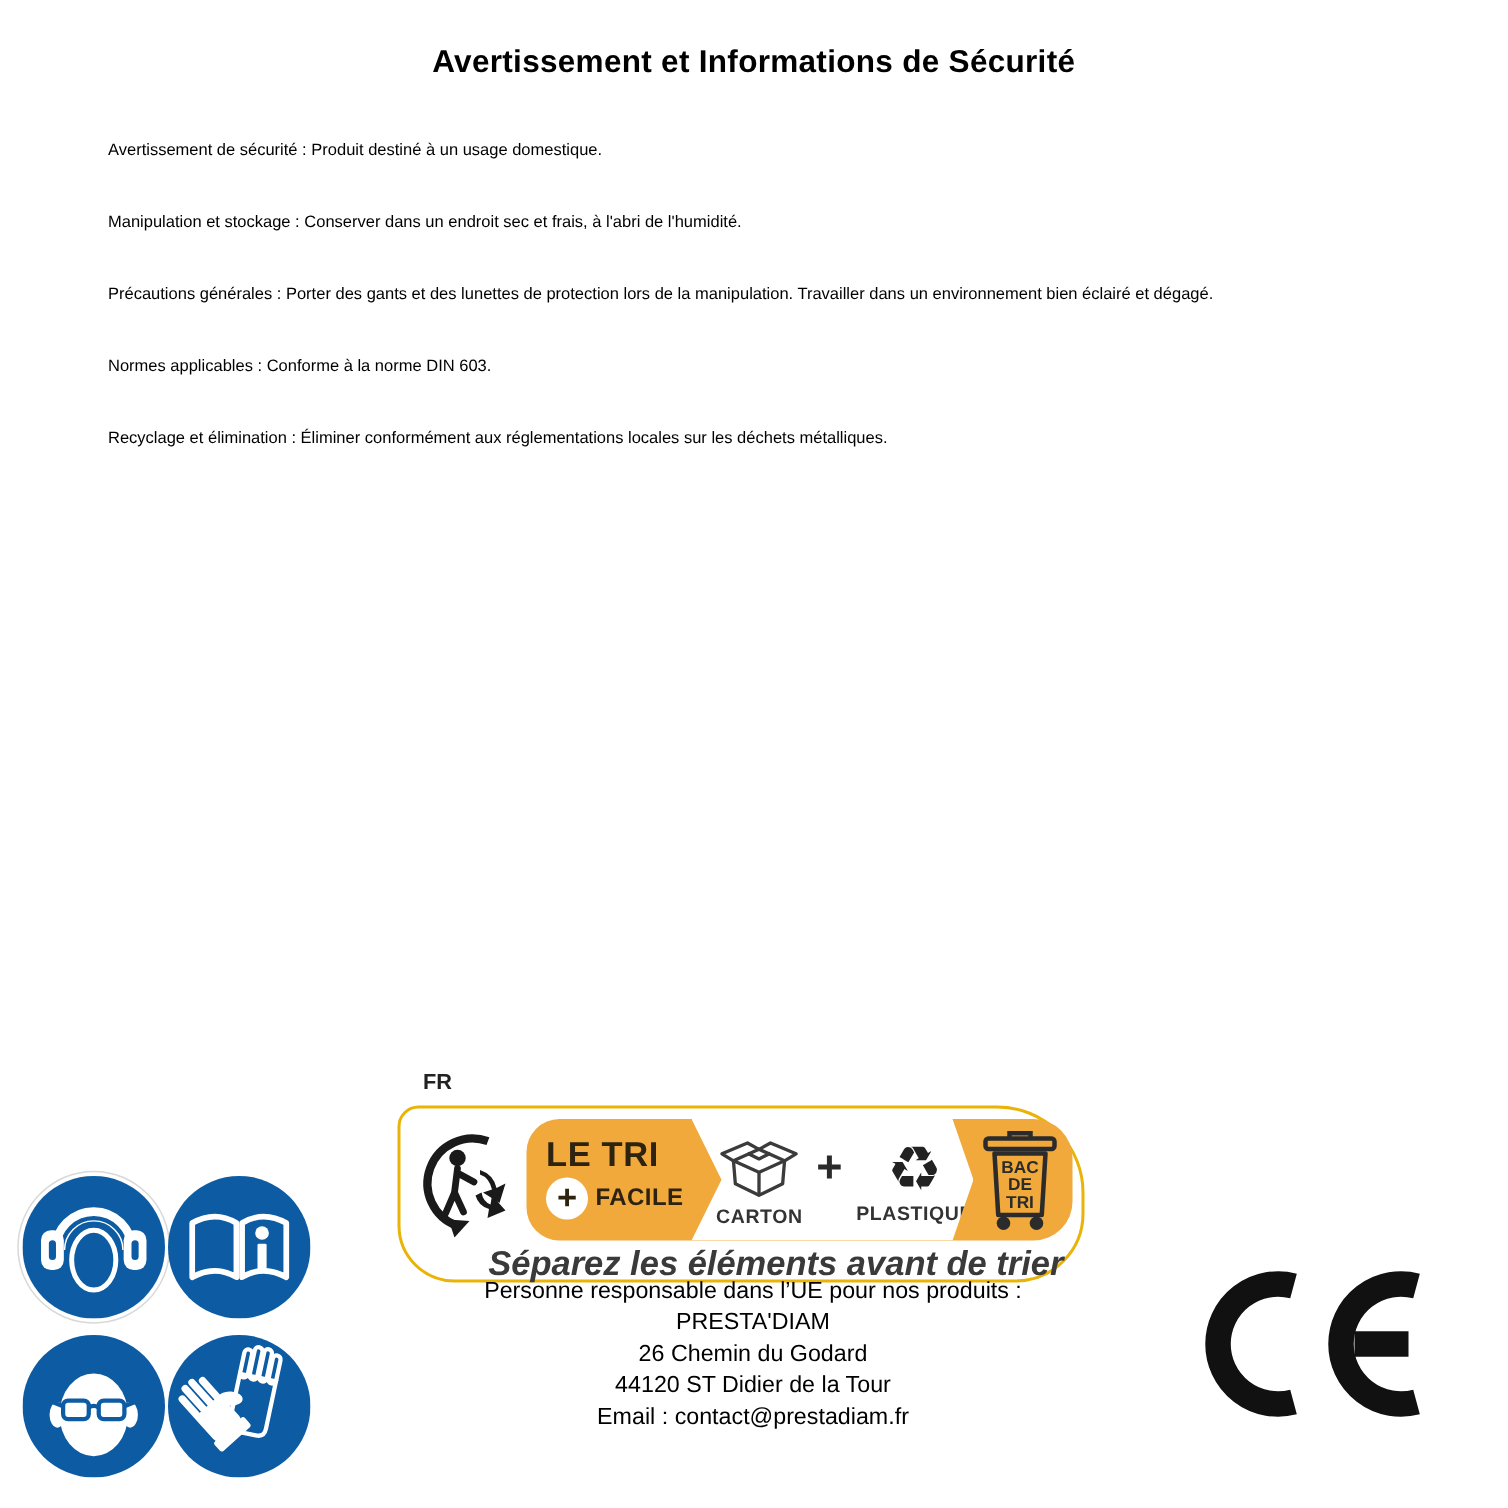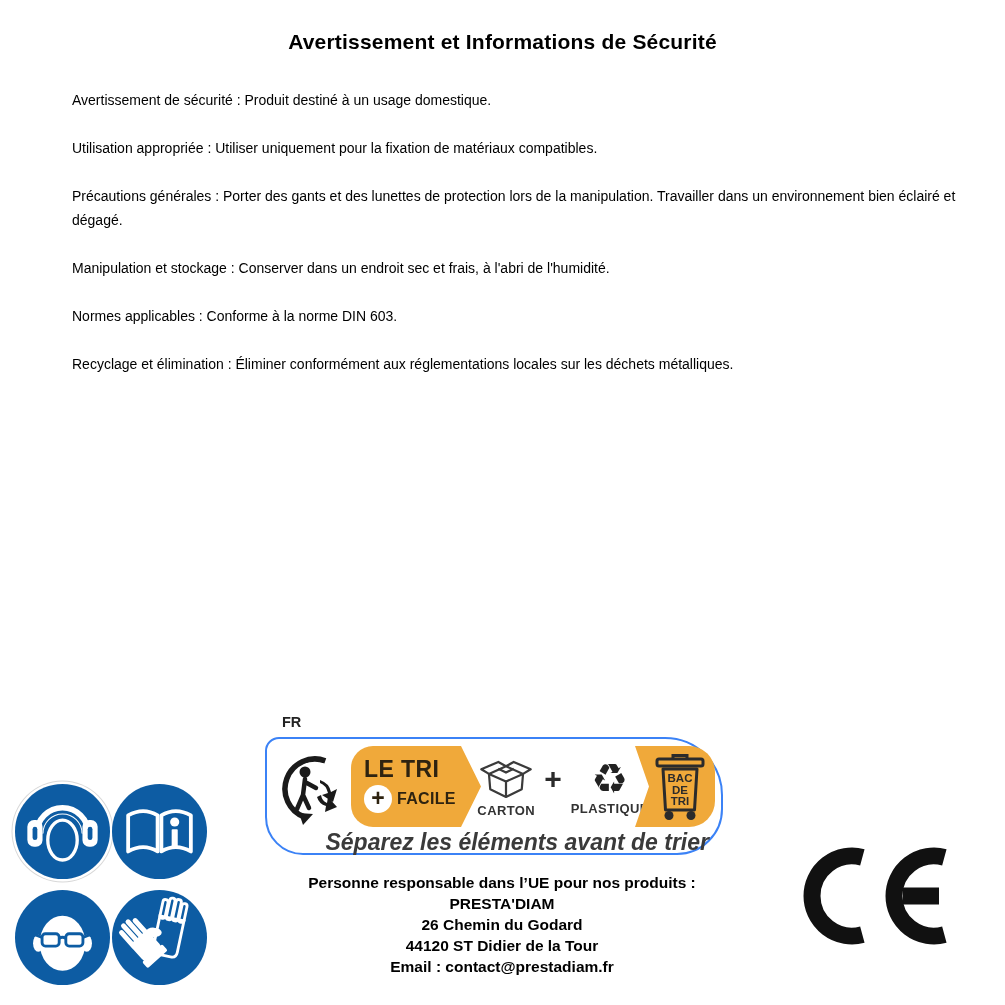--- a/index.html
+++ b/index.html
@@ -7,33 +7,33 @@
     width:1005px;height:1005px;position:relative;background:#ffffff;
     font-family:"Liberation Sans",sans-serif;color:#000;overflow:hidden;
   }
   
   .doc-title{
     position:absolute;top:30px;left:0;width:100%;
     text-align:center;font-size:21px;font-weight:bold;letter-spacing:.2px;
   }
   
   .content{position:absolute;left:72px;top:88px;width:910px;}
-  .content p{margin:0 0 24px 0;font-size:14px;line-height:24px;}
+  .content p{margin:0 0 24px 0;font-size:11px;line-height:24px;}
   
   .sicon{position:absolute;width:95px;height:95px;}
   .sicon svg{display:block;width:100%;height:100%;}
   #si1{left:15px;top:784px;border-radius:50%;box-shadow:0 0 0 2.5px #fff,0 0 0 3.5px #d8d8d8;}
   #si2{left:112px;top:784px;}
   #si3{left:15px;top:890px;}
   #si4{left:112px;top:890px;}
   
   .fr-label{position:absolute;left:282px;top:714px;font-size:14.5px;font-weight:800;color:#222;}
   .infotri-box{
     position:absolute;left:265px;top:737px;width:458px;height:118px;
-    background:#fff;border:2px solid #3b82f6;box-sizing:border-box;
+    background:#fff;border:2px solid #eab308;box-sizing:border-box;
     border-radius:14px 58px 46px 38px;
   }
   .triman{position:absolute;left:12px;top:14px;width:72px;height:72px;}
   .banner{
     position:absolute;left:84px;top:7px;width:364px;height:81px;
     background:#F0A93A;border-radius:22px 26px 26px 22px;
   }
   .tri-text{position:absolute;left:13px;top:11px;color:#2E2310;}
   .tri-l1{font-size:23px;font-weight:800;letter-spacing:.4px;line-height:25px;}
   .tri-l2{display:flex;align-items:center;gap:5px;margin-top:3px;}
@@ -52,36 +52,35 @@
   .mat-label{font-size:13px;font-weight:700;color:#333;letter-spacing:.4px;margin-top:1px;}
   .recycle-glyph{font-family:"DejaVu Sans",sans-serif;font-size:41px;line-height:42px;color:#222;}
   .mid-plus{font-size:30px;font-weight:800;color:#2b2b2b;margin-bottom:16px;}
   .bin{position:absolute;right:7px;top:5px;width:56px;height:72px;}
   .caption{
     position:absolute;right:12px;top:90px;
     font-style:italic;font-weight:700;font-size:23px;color:#3a3a3a;
   }
   
   .responsible{
-    position:absolute;left:252px;top:872px;width:500px;text-align:center;
-    font-weight:bold;font-size:15.5px;line-height:21px;
+    position:absolute;left:252px;top:850px;width:500px;text-align:center;
+    font-weight:normal;font-size:15.5px;line-height:21px;
   }
   
   .ce{position:absolute;left:797px;top:844px;width:152px;height:104px;}
 </style>
 </head>
 <body>
 
 <div class="doc-title">Avertissement et Informations de Sécurité</div>
 
 <div class="content">
   <p>Avertissement de sécurité : Produit destiné à un usage domestique.</p>
-  <p>Utilisation appropriée : Utiliser uniquement pour la fixation de matériaux compatibles.</p>
+  <p>Manipulation et stockage : Conserver dans un endroit sec et frais, à l'abri de l'humidité.</p>
   <p>Précautions générales : Porter des gants et des lunettes de protection lors de la manipulation. Travailler dans un environnement bien éclairé et dégagé.</p>
-  <p>Manipulation et stockage : Conserver dans un endroit sec et frais, à l'abri de l'humidité.</p>
   <p>Normes applicables : Conforme à la norme DIN 603.</p>
   <p>Recyclage et élimination : Éliminer conformément aux réglementations locales sur les déchets métalliques.</p>
 </div>
 
 <div class="sicon" id="si1">
   <svg viewBox="0 0 100 100">
     <circle cx="50" cy="50" r="50" fill="#0D5CA3"></circle>
     <path d="M25 52 A25 25 0 1 1 75 52" stroke="#fff" stroke-width="10" fill="none"></path>
     <path d="M27.5 52 A22.5 22.5 0 1 1 72.5 52" stroke="#0D5CA3" stroke-width="3" fill="none"></path>
     <rect x="13" y="38" width="16" height="28" rx="7" fill="#fff"></rect>

